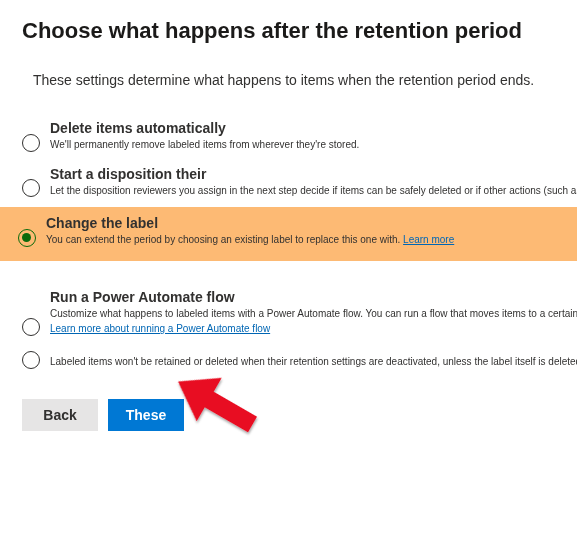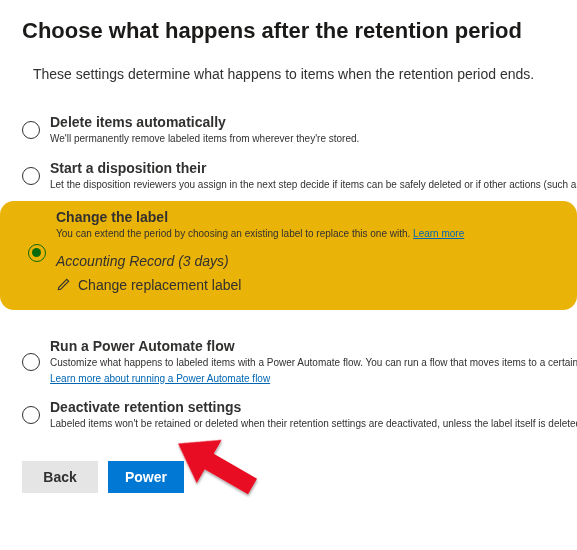--- a/index.html
+++ b/index.html
@@ -8,40 +8,39 @@
     margin: 0;
     padding: 18px 0 18px 22px;
     width: 577px;
     color: #323130;
     background: #fff;
     overflow: hidden;
   }
   h1 {
     font-size: 22px;
     font-weight: 600;
-    margin: 0 0 22px 0;
+    margin: 0 0 28px 0;
     color: #1b1a19;
   }
   .intro {
     font-size: 14px;
     margin: 0 0 28px 11px;
     white-space: nowrap;
   }
   .option {
     display: flex;
-    align-items: center;
+    align-items: flex-end;
     padding: 4px 0 10px 0;
   }
   .option.highlight {
-    background: #eab308;
+    background: #fdba74;
     margin-left: -22px;
-    padding-left: 28px;
+    padding-left: 18px;
     padding-top: 8px;
     padding-bottom: 14px;
-    border-radius: 14px;
   }
   .radio {
     flex: 0 0 18px;
     width: 18px; height: 18px;
     border: 1.5px solid #323130;
     border-radius: 50%;
     margin-right: 10px;
     margin-top: 1px;
     position: relative;
     background: transparent;
@@ -144,52 +143,42 @@
     <div class="opt-title">Start a disposition their</div>
     <div class="opt-desc"><span>Let the disposition reviewers you assign in the next step decide if items can be safely deleted or if other actions (such as extending the retention period) should be taken. </span></div>
   </div>
 </div>
 
 <div class="option highlight">
   <div class="radio selected"></div>
   <div class="opt-body">
     <div class="opt-title">Change the label</div>
     <div class="opt-desc"><span>You can extend the period by choosing an existing label to replace this one with. </span><a class="link">Learn more</a></div>
-    <div class="sub-block">
-      <div class="sub-label">Accounting Record (3 days)</div>
-      <div class="change-link">
-        <svg width="15" height="15" viewBox="0 0 16 16" fill="none" stroke="#323130" stroke-width="1.2">
-          <path d="M11.5 2.5 L13.5 4.5 L5 13 L2.5 13.5 L3 11 Z"></path>
-        </svg>
-        <span>Change replacement label</span>
-      </div>
-    </div>
   </div>
 </div>
 
 <div class="option" style="padding-top:28px;">
   <div class="radio"></div>
   <div class="opt-body">
     <div class="opt-title">Run a Power Automate flow</div>
     <div class="opt-desc"><span>Customize what happens to labeled items with a Power Automate flow. You can run a flow that moves items to a certain location or sending email notifications.</span></div>
     <div class="opt-desc wrap" style="margin-top:2px;"><a class="link">Learn more about running a Power Automate flow</a></div>
   </div>
 </div>
 
 <div class="option">
   <div class="radio"></div>
   <div class="opt-body">
-    <div class="opt-title">Deactivate retention settings</div>
     <div class="opt-desc">Labeled items won't be retained or deleted when their retention settings are deactivated, unless the label itself is deleted.</div>
   </div>
 </div>
 
 <div class="footer">
   <button class="btn btn-secondary">Back</button>
-  <button class="btn btn-primary">Power</button>
+  <button class="btn btn-primary">These</button>
 
   <svg class="arrow" width="90" height="75" viewBox="0 0 90 75">
     <defs>
       <filter id="ds" x="-20%" y="-20%" width="150%" height="150%">
         <feDropShadow dx="1.5" dy="1.5" stdDeviation="1" flood-color="#000" flood-opacity="0.35"></feDropShadow>
       </filter>
     </defs>
     <g transform="rotate(30 45 37)" filter="url(#ds)">
       <polygon points="0,37 36,12 36,28 86,28 86,46 36,46 36,62" fill="#e81123"></polygon>
     </g>

